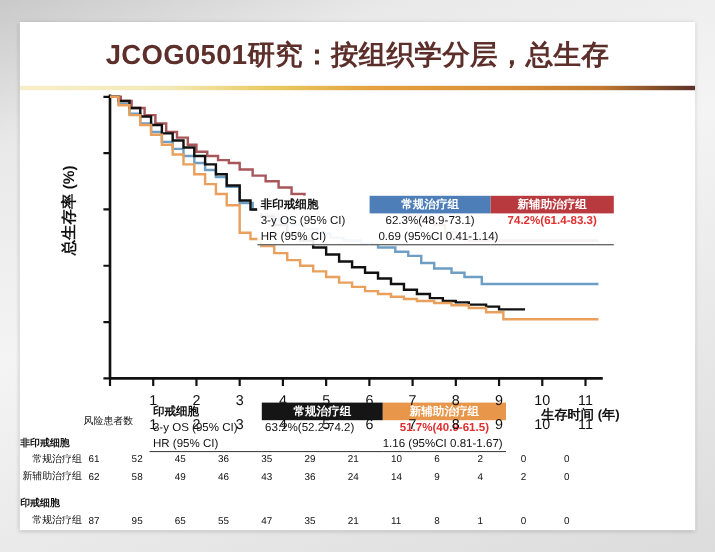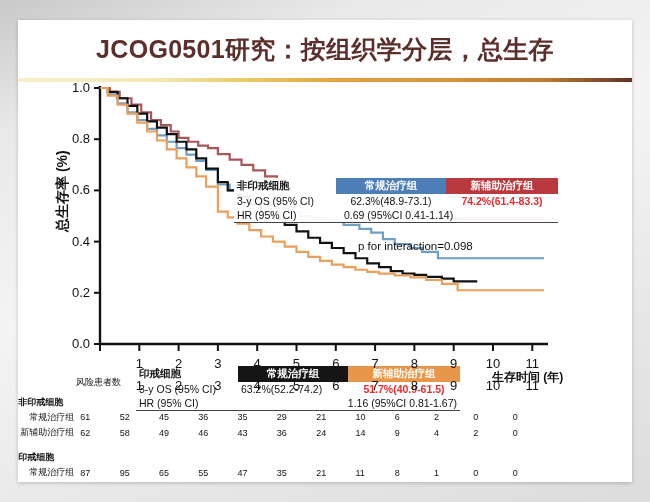--- a/index.html
+++ b/index.html
@@ -76,28 +76,20 @@
 <div id="slide">
 
   <div id="title-area">
     <div id="page-title">JCOG0501研究：按组织学分层，总生存</div>
   </div>
   <div id="title-rule"></div>
 
   <div id="plot-wrap">
 
     <div id="y-axis-label">总生存率 (%)</div>
-    <div id="ytick-box">
-        <div class="ytick" style="top: 6px;">1.0</div>
-        <div class="ytick" style="top: 57.2px;">0.8</div>
-        <div class="ytick" style="top: 108.4px;">0.6</div>
-        <div class="ytick" style="top: 159.6px;">0.4</div>
-        <div class="ytick" style="top: 210.8px;">0.2</div>
-        <div class="ytick" style="top: 262px;">0.0</div>
-      </div>
 
     <svg id="chart" width="460" height="300">
         <line x1="8" y1="4" x2="8" y2="262" stroke="#111" stroke-width="2.4"></line>
         <line x1="8" y1="262" x2="456" y2="262" stroke="#111" stroke-width="2.4"></line>
         <line x1="2" y1="6" x2="8" y2="6" stroke="#111" stroke-width="2"></line>
         <line x1="2" y1="57.19999999999999" x2="8" y2="57.19999999999999" stroke="#111" stroke-width="2"></line>
         <line x1="2" y1="108.4" x2="8" y2="108.4" stroke="#111" stroke-width="2"></line>
         <line x1="2" y1="159.6" x2="8" y2="159.6" stroke="#111" stroke-width="2"></line>
         <line x1="2" y1="210.8" x2="8" y2="210.8" stroke="#111" stroke-width="2"></line>
         <line x1="2" y1="262" x2="8" y2="262" stroke="#111" stroke-width="2"></line>
@@ -133,21 +125,20 @@
         <td style="text-align:center">62.3%(48.9-73.1)</td>
         <td class="val-red" style="text-align:center">74.2%(61.4-83.3)</td>
       </tr>
       <tr>
         <td class="rule-line">HR (95% CI)</td>
         <td class="rule-line" colspan="2" style="text-align:left;padding-left:8px">0.69 (95%CI 0.41-1.14)</td>
       </tr>
     </tbody>
       </table>
 
-    <div id="p-inter">p for interaction=0.098</div>
 
     <table class="legend-tbl" id="bot-legend">
       <tbody>
           <tr>
         <td class="hdr-cell" style="background:#fff;color:#111;text-align:left;width:96px">印戒细胞</td>
         <td class="hdr-cell" style="background:#151515;width:104px">常规治疗组</td>
         <td class="hdr-cell" style="background:#e8974a;width:106px">新辅助治疗组</td>
       </tr>
       <tr>
         <td>3-y OS (95% CI)</td>

